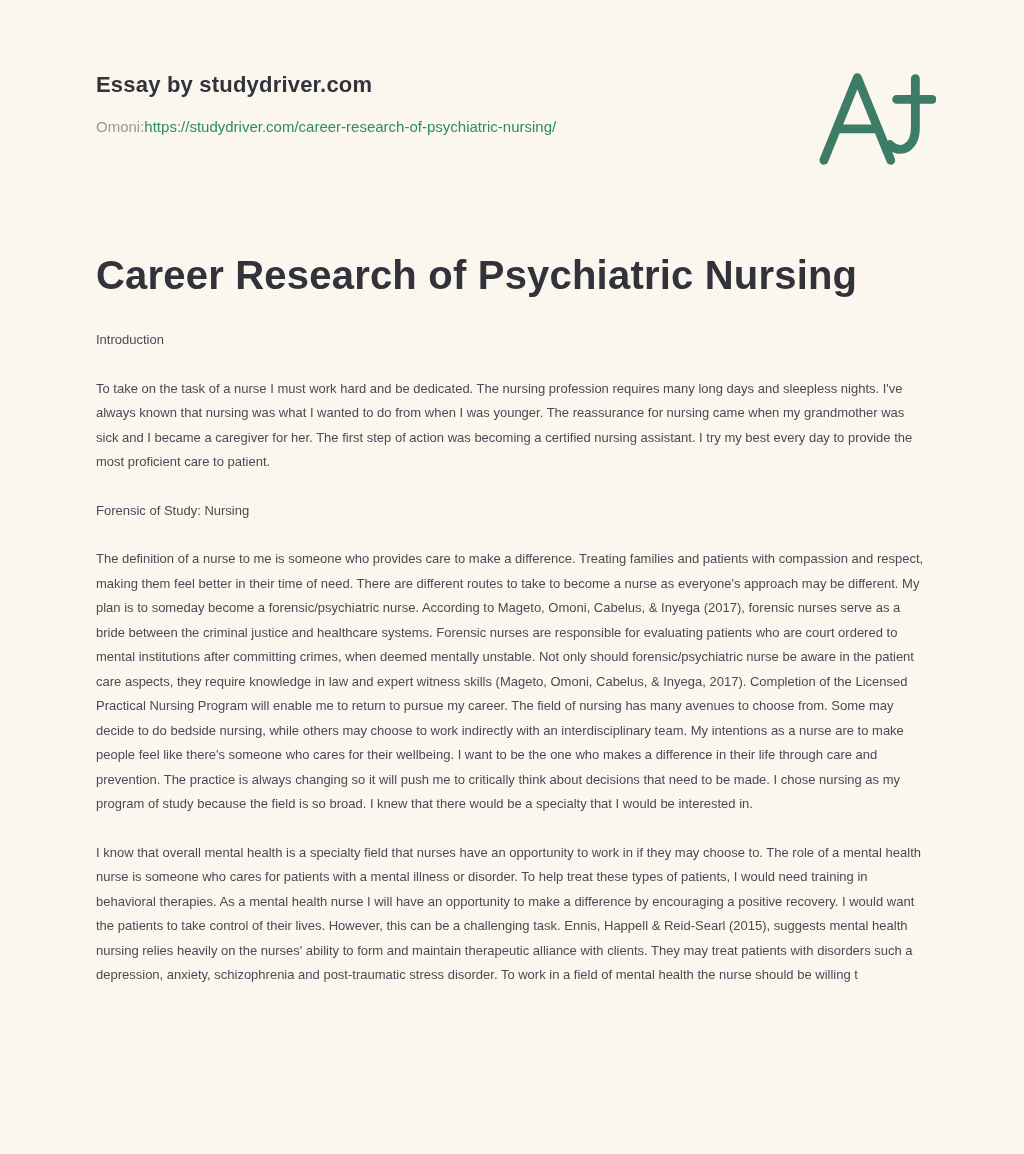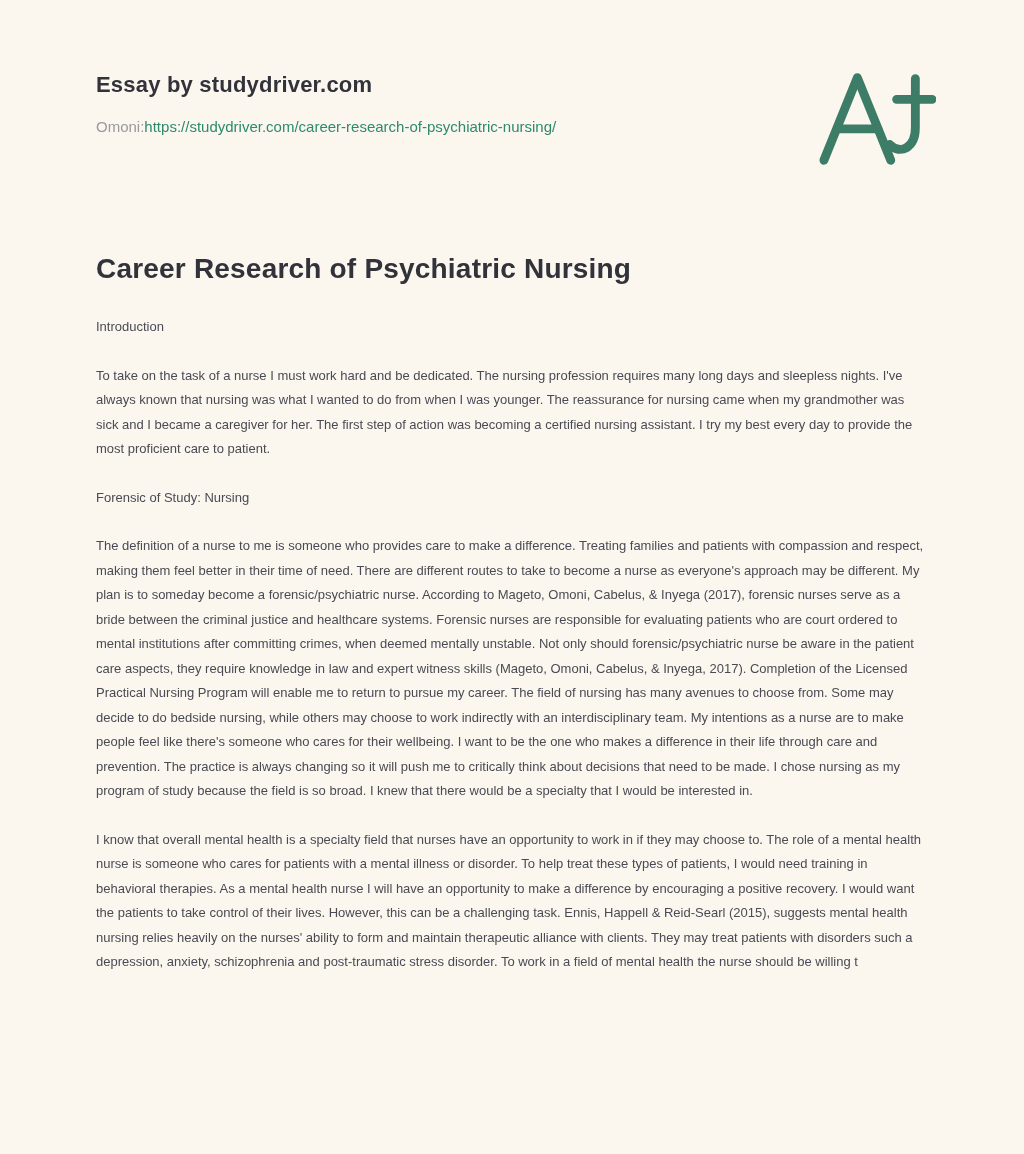--- a/index.html
+++ b/index.html
@@ -40,21 +40,21 @@
   }
   .logo {
     position: absolute;
     top: 68px;
     right: 88px;
     width: 118px;
     height: 100px;
   }
   .article-title {
     margin: 118px 0 0 0;
-    font-size: 28px;
+    font-size: 40px;
     font-weight: 700;
     color: #32323b;
     letter-spacing: 0.2px;
   }
   .article-body {
     margin-top: 30px;
   }
   .block {
     font-size: 13px;
     line-height: 24.5px;

